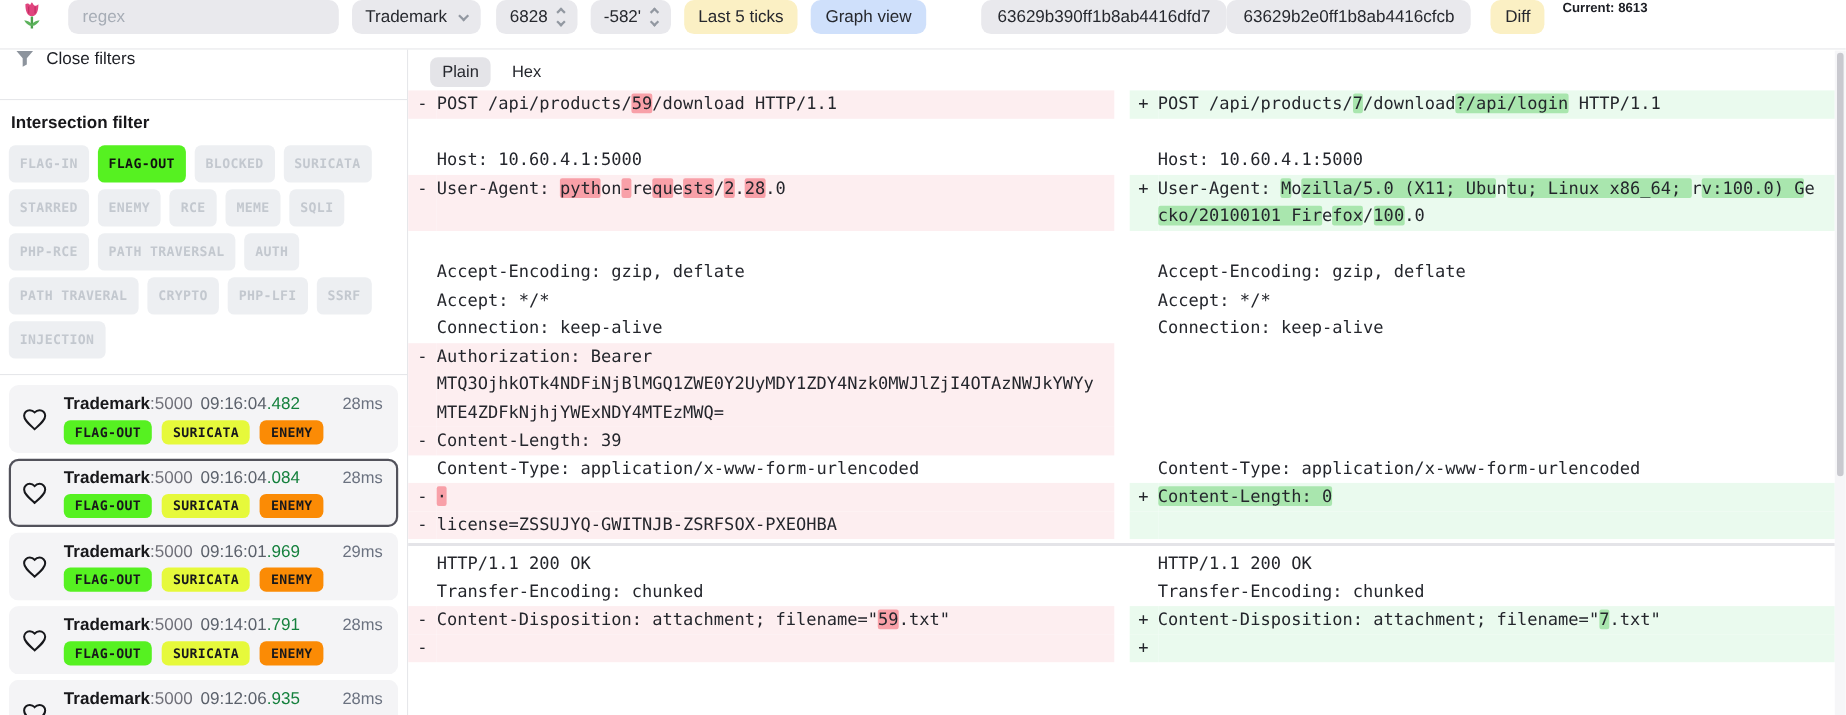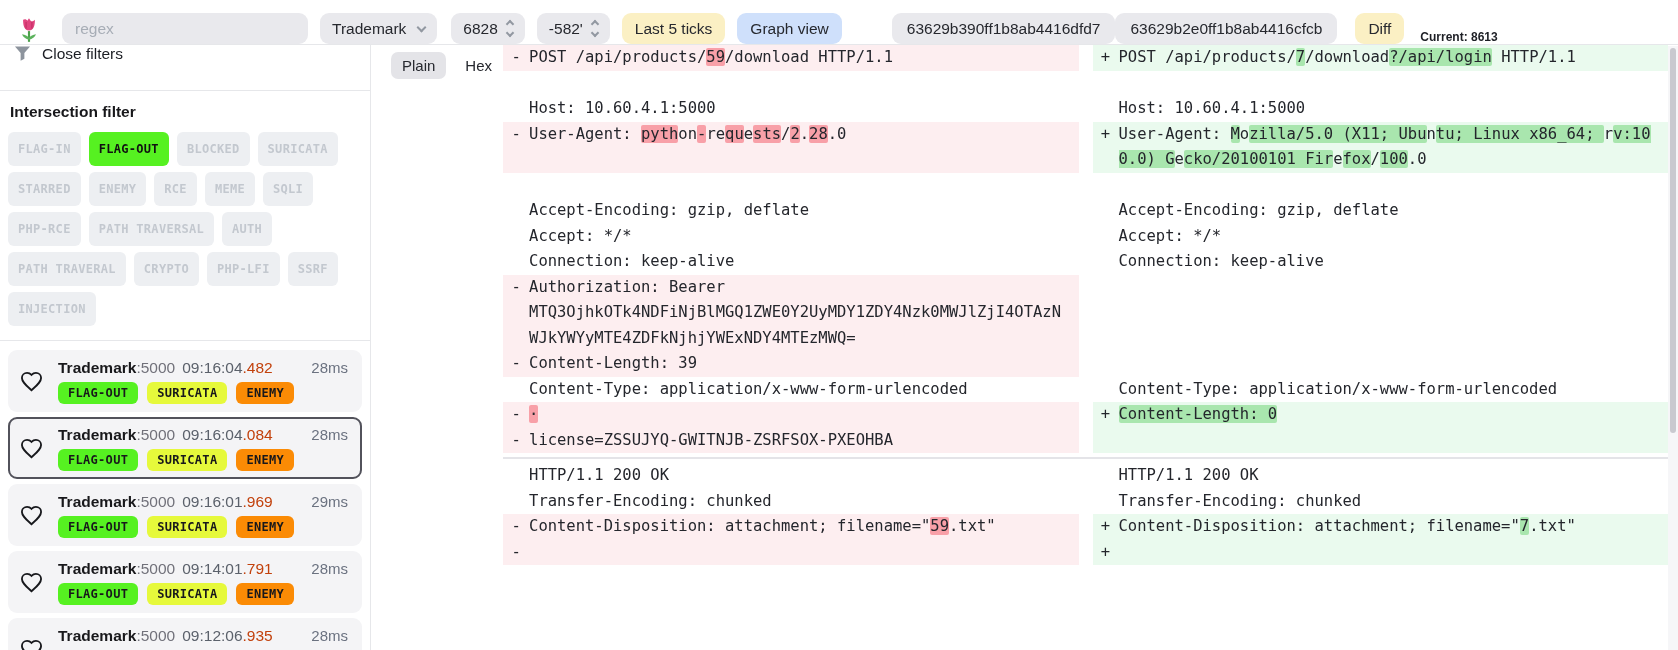--- a/index.html
+++ b/index.html
@@ -7,21 +7,21 @@
     --flag-out-green:#56f121; --suricata-yellow:#e6f93b; --enemy-orange:#fb8b05;
     --del-row:#fdeef0; --del-hl:#f8a0a8; --add-row:#eafaee; --add-hl:#a9e6ae;
     --chip-bg:#edeff2; --chip-text:#c3c8cf; --selected-border:#52525b; --partial-flow-pink:#eec3d2;
     --line:#e6e7ea;
   }
   *{box-sizing:border-box;margin:0;padding:0}
   html,body{width:1678px;height:650px;overflow:hidden}
   body{font-family:"Liberation Sans",sans-serif;color:#1c1e24;background:#fff;position:relative}
 
   
-  .topbar{height:45px;display:flex;align-items:flex-end;border-bottom:1px solid var(--line);background:#fff}
+  .topbar{height:45px;display:flex;align-items:flex-start;border-bottom:1px solid var(--line);background:#fff}
   .logo{margin-left:16px;width:26px;height:28px;flex:none}
   .search{width:246px;height:31px;background:#e9e9ed;border:none;border-radius:9px;padding:0 13px;
           font-size:15.5px;margin-left:20px;font-family:"Liberation Sans",sans-serif;color:#26282e;outline:none}
   .search::placeholder{color:#a7adb6}
   .pillfield{background:#e9e9ed;border-radius:9px;height:31px;display:flex;align-items:center;
              padding:0 12px;font-size:15.5px;color:#26282e;flex:none}
   .select{margin-left:12px;gap:12px;cursor:pointer}
   .stepper{gap:9px;cursor:text}
   .stepper.first{margin-left:14px}.stepper.second{margin-left:12px}
   .spin{display:flex;flex-direction:column;align-items:center;justify-content:center}
@@ -53,28 +53,28 @@
   .flow-card{background:#f4f4f6;border-radius:9px;border:2px solid transparent;height:62px;flex:none;
              display:flex;align-items:center;padding:0 12px 0 10px;cursor:pointer}
   .flow-card.selected{border-color:var(--selected-border)}
   .flow-card.sliver{height:14px;border-radius:9px 9px 0 0;background:var(--partial-flow-pink)}
   .heart{margin-right:15px;flex:none;display:flex;align-items:center}
   .flow-body{flex:1;min-width:0}
   .flow-title{font-size:15.5px;display:flex;align-items:baseline;white-space:nowrap}
   .svc{font-weight:700;color:#18181b}
   .port{color:#71717a}
   .ftime{color:#5b616b;margin-left:7px}
-  .frac{color:#c2410c}
+  .frac{color:#15803d}
   .dur{margin-left:auto;color:#6b7280;font-size:15px}
   .flow-tags{display:flex;gap:9px;margin-top:5px}
   .ftag{font-family:"DejaVu Sans Mono",monospace;font-size:12px;font-weight:700;padding:4px 10px;
         border-radius:6px;color:#18181b;letter-spacing:.3px}
 
   
-  .main{flex:1;display:flex;flex-direction:row;margin-right:10px;min-width:0}
+  .main{flex:1;display:flex;flex-direction:column;margin-right:10px;min-width:0}
   .tabs{height:37px;flex:none;display:flex;align-items:center;gap:8px;padding:4px 0 0 20px}
   .tab{font-size:15px;padding:5px 11px;border-radius:7px;color:#26282e;cursor:pointer}
   .tab.active{background:#e4e4e8}
   .diff-scroll{flex:1;overflow:hidden}
   .diff-grid{display:grid;grid-template-columns:26px 1fr 14px 26px 1fr;
              font-family:"DejaVu Sans Mono",monospace;font-size:15.5px;line-height:25.5px;color:#24262c}
   .dcell{min-height:25.5px}
   .dmark{text-align:center}
   .dtext{white-space:pre-wrap;word-break:break-all;padding-right:12px}
   .kdel{background:var(--del-row)}

